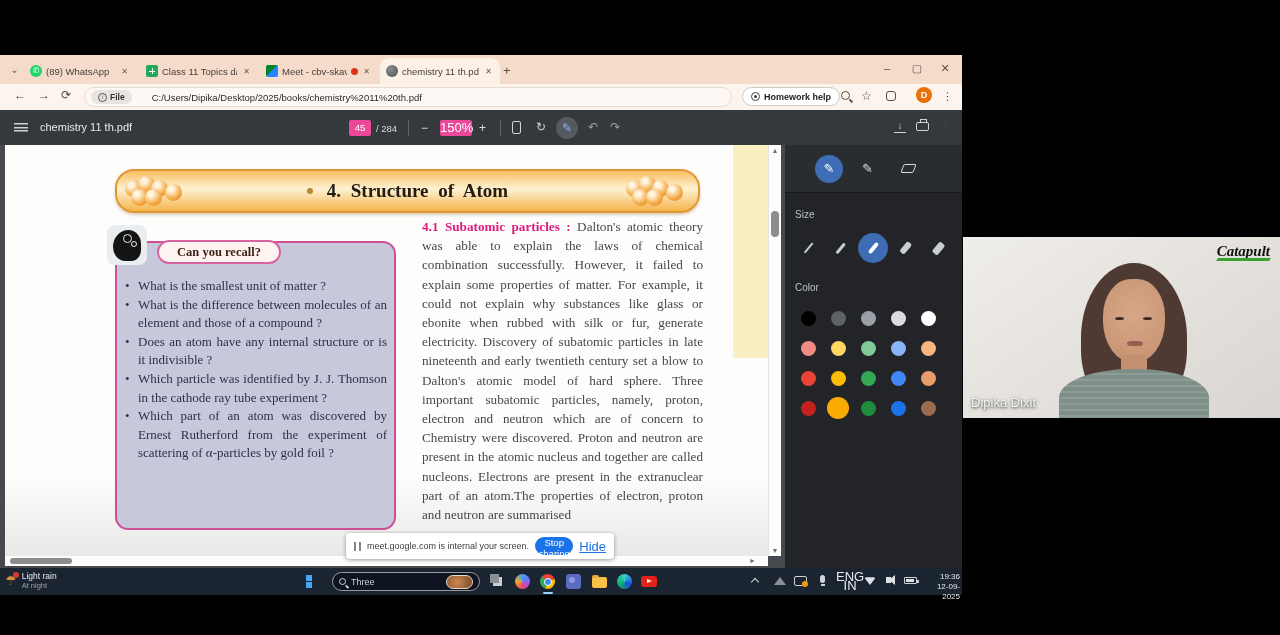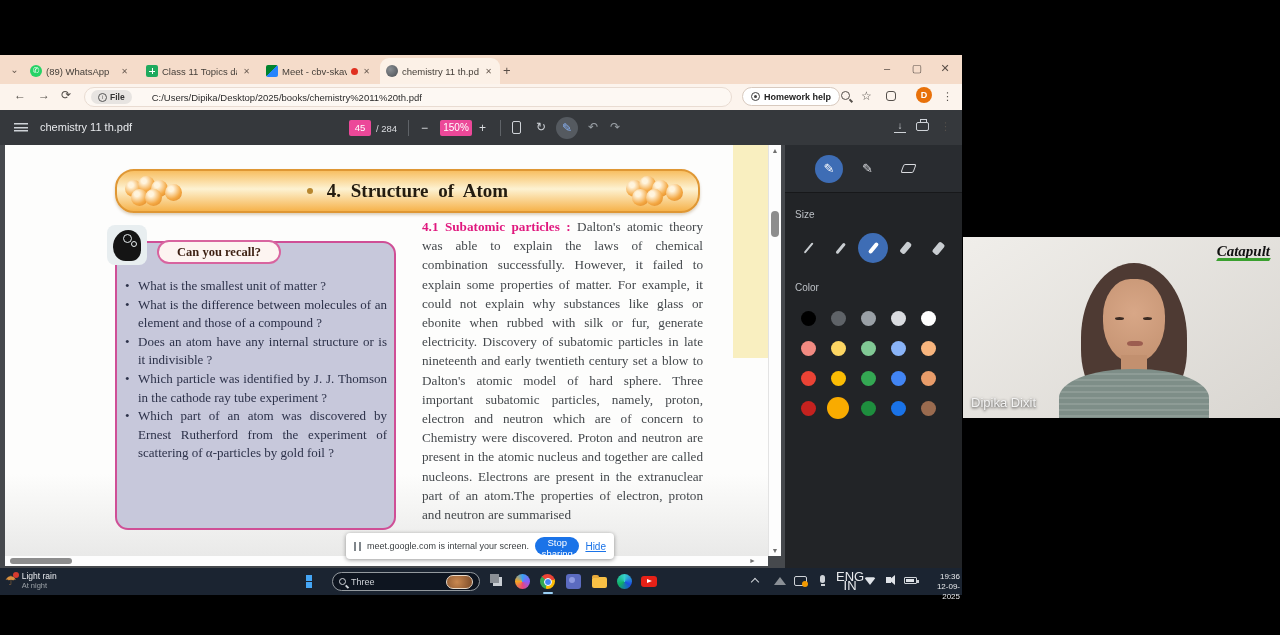--- a/index.html
+++ b/index.html
@@ -50,21 +50,21 @@
   .burger { left:14px; top:13px; width:14px; height:9px;
      background:linear-gradient(#cfd3d8,#cfd3d8) 0 0/14px 1.5px no-repeat,
                 linear-gradient(#cfd3d8,#cfd3d8) 0 3.7px/14px 1.5px no-repeat,
                 linear-gradient(#cfd3d8,#cfd3d8) 0 7.4px/14px 1.5px no-repeat; }
   .pdfname { left:40px; top:11px; font-size:11px; color:#e8eaed; }
   .pagebox, .zoombox { background:#ec4899; border-radius:2px; text-align:center; color:#fff; }
   .pagebox { left:349px; top:10px; width:22px; height:16px; font-size:9.5px; line-height:16px; }
   .pagetotal { left:376px; top:13px; font-size:9.5px; color:#dadce0; }
   .vdiv { width:1px; height:16px; background:#5f6368; top:10px; }
   .zminus { left:421px; top:11px; font-size:12px; color:#dadce0; }
-  .zoombox { left:440px; top:10px; width:32px; height:16px; font-size:10px; line-height:16px; }
+  .zoombox { left:440px; top:10px; width:32px; height:16px; font-size:13px; line-height:16px; }
   .zplus { left:479px; top:11px; font-size:12px; color:#dadce0; }
   .fit-ico { left:512px; top:11px; width:9px; height:13px; border:1.5px solid #cfd3d8; border-radius:2px; }
   .rot-ico { left:536px; top:10px; font-size:12px; color:#cfd3d8; }
   .pen-toggle { left:556px; top:7px; width:22px; height:22px; border-radius:50%; background:#555a60; text-align:center; }
   .pen-toggle span { font-size:12px; color:#8ab4f8; line-height:22px; }
   .undo { left:588px; top:10px; font-size:12px; color:#9aa0a6; }
   .redo { left:610px; top:10px; font-size:12px; color:#9aa0a6; }
   .dl-ico { left:894px; top:10px; width:12px; height:13px; color:#cfd3d8; font-size:10px; text-align:center; border-bottom:1.5px solid #cfd3d8; }
   .print-ico { left:916px; top:12px; width:13px; height:9px; border:1.5px solid #cfd3d8; border-radius:2px; position:absolute; }
   .print-ico::before { content:""; position:absolute; left:2.5px; top:-4px; width:5px; height:3px; border:1.5px solid #cfd3d8; border-bottom:none; }
@@ -141,21 +141,21 @@
      background-image:repeating-linear-gradient(0deg, rgba(255,255,255,.12) 0 2px, transparent 2px 6px); }
   .cam-name { left:8px; bottom:8px; font-size:13px; color:#f2f2f2; text-shadow:0 1px 3px rgba(0,0,0,.8); }
 
   
   .sharebar { left:346px; top:533px; width:268px; height:26px; background:#fff; border-radius:4px;
               box-shadow:0 1px 4px rgba(0,0,0,.4); display:flex; align-items:center; padding:0 8px; gap:6px; }
   .pause-ico { width:7px; height:9px; flex:none;
      background:linear-gradient(#80868b,#80868b) 0 0/2px 9px no-repeat, linear-gradient(#80868b,#80868b) 5px 0/2px 9px no-repeat; }
   .share-msg { font-size:9px; color:#3c4043; white-space:nowrap; }
   .stop-btn { height:18px; background:#1a73e8; color:#fff; border:none; border-radius:10px; font-size:9.5px; padding:0 0; font-family:inherit; }
-  .hide-link { font-size:10px; color:#1a73e8; text-decoration:underline; }
+  .hide-link { font-size:13px; color:#1a73e8; text-decoration:underline; }
 
   
   .taskbar { left:0; top:568px; width:962px; height:27px; background:#1b2431; }
   .weather { left:5px; top:3px; display:flex; align-items:center; gap:5px; }
   .umb { font-size:13px; color:#d9903f; position:relative; }
   .umb::after { content:""; position:absolute; right:-2px; top:-1px; width:6px; height:6px; background:#d63b2f; border-radius:50%; }
   .wx1 { font-size:8.5px; color:#e8eaed; line-height:10px;text-align:right; }
   .wx2 { font-size:7.5px; color:#9aa0a6; line-height:9px; }
   .winlogo { left:306px; top:7px; width:13px; height:13px;
      background:conic-gradient(#45a6f5 0 100%); clip-path:polygon(0 0,46% 0,46% 46%,0 46%,0 54%,46% 54%,46% 100%,0 100%,0 0); }

